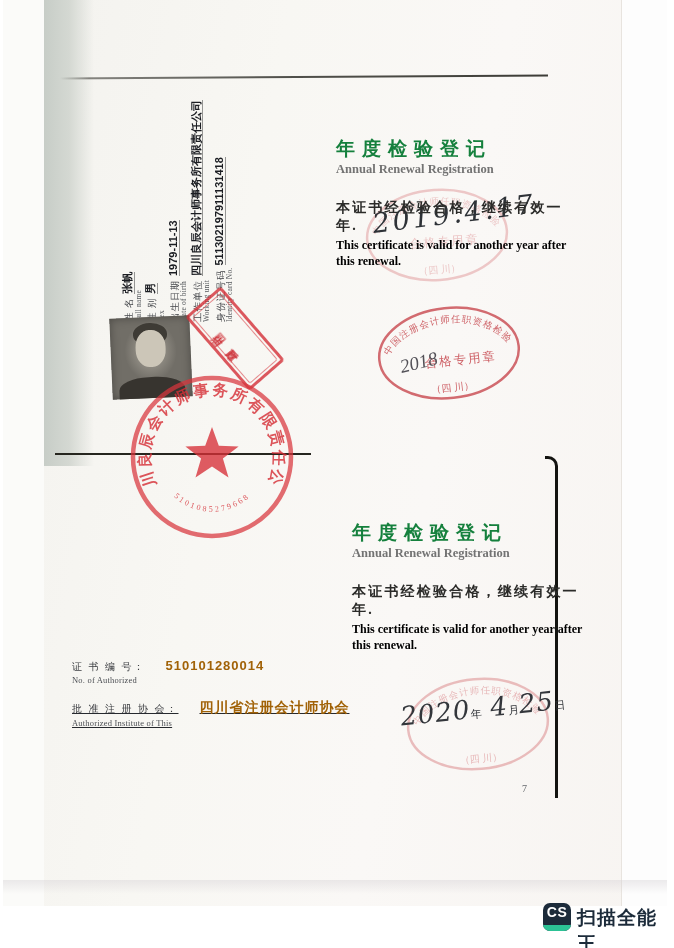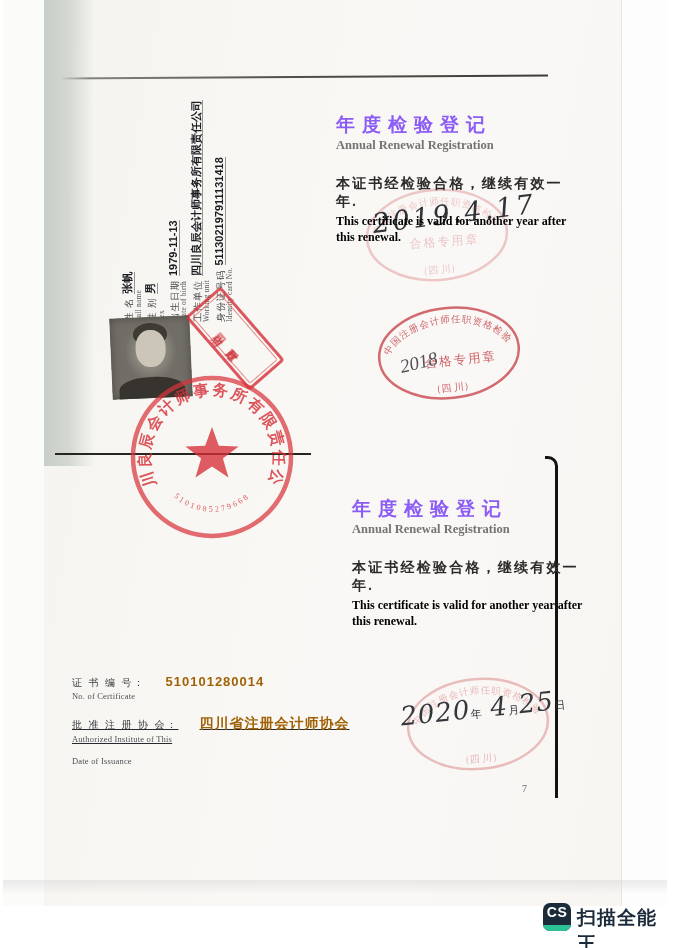--- a/index.html
+++ b/index.html
@@ -86,27 +86,27 @@
   .hand { font-style:italic; color:#2e3237; font-family:"DejaVu Serif",serif; white-space:nowrap; }
   .hand-top { left:372px; top:198px; font-size:27px; letter-spacing:3px; transform:rotate(-7deg); }
   .hand-bottom { left:400px; top:693px; transform:rotate(-6deg); font-size:26px; letter-spacing:1px; color:#33363b; }
   .hand-bottom .unit { font-size:11px; font-style:normal; letter-spacing:0; }
   .oval-script { font-style:italic; font-size:19px; fill:#3c3a42; }
 
   
   .renewal { width:240px; }
   .renewal-1 { left:336px; top:112px; }
   .renewal-2 { left:352px; top:496px; }
-  .renewal .title-cn { font-size:19px; font-weight:bold; letter-spacing:7px; color:#8b5cf6; }
+  .renewal .title-cn { font-size:19px; font-weight:bold; letter-spacing:7px; color:#15803d;margin-top:24px; }
   .renewal .title-en { font-size:12.5px; font-weight:bold; color:#737373; margin-top:0; }
   .renewal .body-cn  { font-size:14px; font-weight:bold; letter-spacing:2.2px; color:#2b2b29; margin-top:22px; }
   .renewal .body-en  { font-size:12px; font-weight:bold; color:#000000; line-height:1.3; margin-top:3px; }
 
   
-  .cert { left:72px; top:674px; width:300px; }
+  .cert { left:72px; top:658px; width:300px; }
   .cert .row { margin-bottom:4px; }
   .cert .lbl { font-size:10px; letter-spacing:2px; color:#3c3e42; }
   .cert .lbl-en { font-size:8.5px; color:#4c4f54; letter-spacing:.2px; margin-top:1px; }
   .cert .val {
     font-family:"Liberation Sans","DejaVu Sans",sans-serif;
     font-weight:bold; color:#a16207;
   }
   .cert .val-no { font-size:13px; letter-spacing:1px; margin-left:20px; }
   .cert .val-inst { font-size:14px; letter-spacing:1px; margin-left:21px; }
   .cert .date-num { font-family:"Liberation Sans","DejaVu Sans",sans-serif; font-weight:bold; font-size:13.5px; color:#1c1e23; }
@@ -268,31 +268,30 @@
     <span>2020</span><span class="unit">年</span>
     <span>4</span><span class="unit">月</span><span>25</span><span class="unit">日</span>
   </div>
 
   <div class="abs cert">
     <div class="row">
       <div class="row1-flex">
         <span class="lbl">证 书 编 号：</span>
         <span class="val val-no">510101280014</span>
       </div>
-      <div class="lbl-en">No. of Certificate</div>
+      <div class="lbl-en">No. of Authorized</div>
     </div>
     <div class="row" style="margin-top:14px;text-decoration:underline;">
       <div class="row2-flex">
         <span class="lbl">批 准 注 册 协 会：</span>
         <span class="val val-inst">四川省注册会计师协会</span>
       </div>
       <div class="lbl-en">Authorized Institute of This</div>
     </div>
     <div class="row" style="margin-top:12px;">
-      <div class="lbl-en">Date of Issuance</div>
     </div>
   </div>
 
   <div class="abs page-num">7</div>
 
   <div class="abs cs-badge">
     <div class="cs-text">CS</div>
     <div class="teal"></div>
   </div>
   <div class="abs cs-name">扫描全能王</div>

